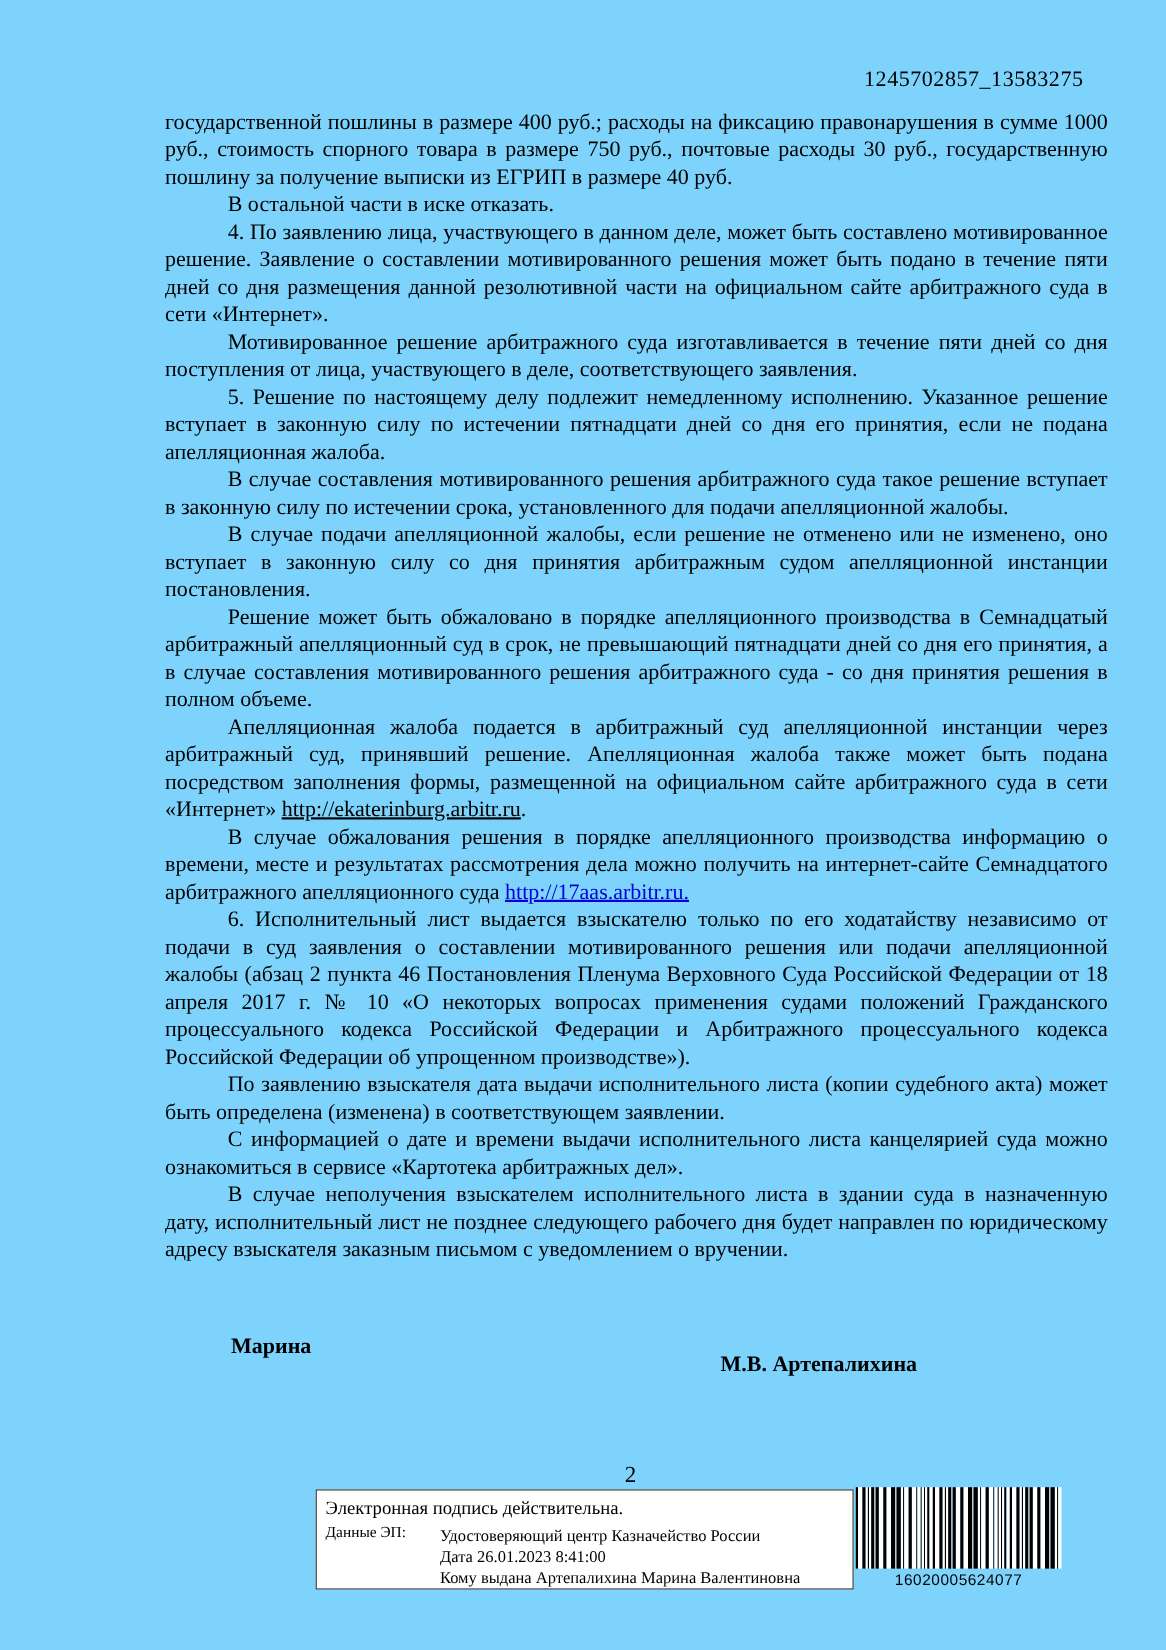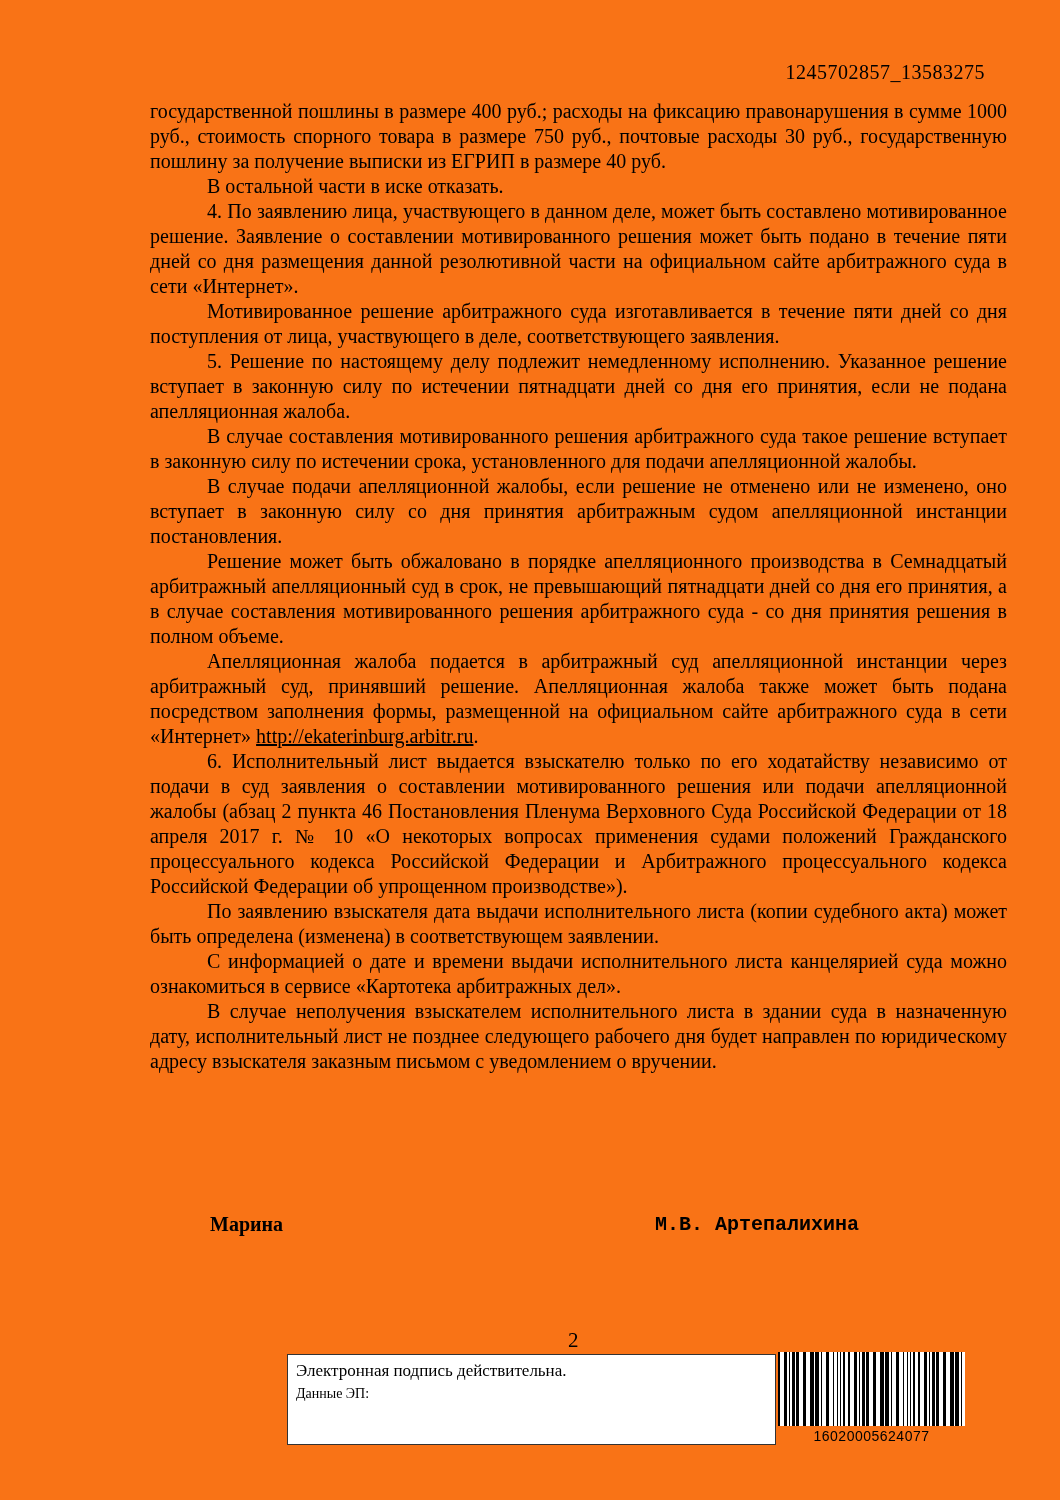--- a/index.html
+++ b/index.html
@@ -1,38 +1,38 @@
 <!DOCTYPE html>
 <html><head>
 <meta charset="utf-8">
 <style>
   html, body { margin:0; padding:0; background:#ffffff; }
   .page {
     position:relative;
     width:1060px; height:1500px;
-    background:#f97316;
+    background:#7dd3fc;
     font-family:"Liberation Serif", serif;
     color:#000000;
     overflow:hidden;
   }
   .doc-number {
     position:absolute; top:61px; right:75px;
     font-size:20px; letter-spacing:0.5px;
   }
   .text-block {
     position:absolute; left:150px; top:99px; width:857px;
     font-size:20px; line-height:25px; text-align:justify;
   }
   .text-block p { margin:0; padding:0; }
   .text-block p.indent { text-indent:57px; }
   a.link-black { color:#000000; text-decoration:underline; cursor:pointer; }
   a.link-blue  { color:#0000dd; text-decoration:underline; cursor:pointer; }
   .signature { position:absolute; top:1213px; left:150px; width:857px; height:26px; font-weight:bold; font-size:20px; }
   .sig-role { position:absolute; left:60px; top:0; }
-  .sig-name { position:absolute; left:505px; top:0;font-family:Liberation Mono, monospace; }
+  .sig-name { position:absolute; left:505px; top:16px; }
   .page-number { position:absolute; top:1328px; left:568px; font-size:21px; }
   .stamp {
     position:absolute; left:287px; top:1354px; width:489px; height:91px;
     border:1px solid #333333; background:#ffffff; box-sizing:border-box;
     padding:6px 8px 0 8px; z-index:2;
   }
   .stamp-line1 { font-size:17px; margin-bottom:5px; white-space:nowrap; }
   .stamp-row { display:flex; }
   .stamp-label { font-size:14px; width:104px; flex:none; }
   .stamp-details { font-size:15px; line-height:19px; padding-top:2px; white-space:nowrap; }
@@ -54,37 +54,43 @@
   <div class="text-block" id="text-block">
       <p><span>государственной пошлины в размере 400 руб.; расходы на фиксацию правонарушения в сумме 1000 руб., стоимость спорного товара в размере 750  руб., почтовые расходы 30 руб., государственную пошлину за получение выписки из ЕГРИП в размере 40 руб.</span></p>
       <p class="indent"><span>В остальной части в иске отказать.</span></p>
       <p class="indent"><span>4. По заявлению лица, участвующего в данном деле, может быть составлено мотивированное решение. Заявление о составлении мотивированного решения может быть подано в течение пяти дней со дня размещения данной резолютивной части на официальном сайте арбитражного суда в сети «Интернет».</span></p>
       <p class="indent"><span>Мотивированное решение арбитражного суда изготавливается в течение пяти дней со дня поступления от лица, участвующего в деле, соответствующего заявления.</span></p>
       <p class="indent"><span>5. Решение по настоящему делу подлежит немедленному исполнению. Указанное решение вступает в законную силу по истечении пятнадцати дней со дня его принятия, если не подана апелляционная жалоба.</span></p>
       <p class="indent"><span>В случае составления мотивированного решения арбитражного суда такое решение вступает в законную силу по истечении срока, установленного для подачи апелляционной жалобы.</span></p>
       <p class="indent"><span>В случае подачи апелляционной жалобы, если решение не отменено или не изменено, оно вступает в законную силу со дня принятия арбитражным судом апелляционной инстанции постановления.</span></p>
       <p class="indent"><span>Решение может быть обжаловано в порядке апелляционного производства в Семнадцатый арбитражный апелляционный суд в срок, не превышающий пятнадцати дней со дня его принятия, а в случае составления мотивированного решения арбитражного суда - со дня принятия решения в полном объеме.</span></p>
       <p class="indent"><span>Апелляционная жалоба подается в арбитражный суд апелляционной инстанции через арбитражный суд, принявший решение. Апелляционная жалоба также может быть подана посредством заполнения формы, размещенной на официальном сайте арбитражного суда в сети «Интернет» </span><a href="#" class="link-black">http://ekaterinburg.arbitr.ru</a><span>.</span></p>
+      <p class="indent"><span>В случае обжалования решения в порядке апелляционного производства информацию о времени, месте и результатах рассмотрения дела можно получить на интернет-сайте Семнадцатого арбитражного апелляционного суда </span><a href="#" class="link-blue">http://17aas.arbitr.ru.</a></p>
       <p class="indent"><span>6. Исполнительный лист выдается взыскателю только по его ходатайству независимо от подачи в суд заявления о составлении мотивированного решения или подачи апелляционной жалобы (абзац 2 пункта 46 Постановления Пленума Верховного Суда Российской Федерации от 18 апреля 2017 г. № 10 «О некоторых вопросах применения судами положений Гражданского процессуального кодекса Российской Федерации и Арбитражного процессуального кодекса Российской Федерации об упрощенном производстве»).</span></p>
       <p class="indent"><span>По заявлению взыскателя дата выдачи исполнительного листа (копии судебного акта) может быть определена (изменена) в соответствующем заявлении.</span></p>
       <p class="indent"><span>С информацией о дате и времени выдачи исполнительного листа канцелярией суда можно ознакомиться в сервисе «Картотека арбитражных дел».</span></p>
       <p class="indent"><span>В случае неполучения  взыскателем исполнительного листа в здании суда в назначенную дату, исполнительный лист не позднее следующего рабочего дня будет направлен по юридическому адресу взыскателя заказным письмом с уведомлением о вручении.</span></p>
     </div>
 
   <div class="signature">
     <span class="sig-role">Марина</span>
     <span class="sig-name">М.В. Артепалихина</span>
   </div>
 
   <div class="page-number">2</div>
 
   <div class="stamp">
     <div class="stamp-line1">Электронная подпись действительна.</div>
     <div class="stamp-row">
       <div class="stamp-label">Данные ЭП:</div>
+      <div class="stamp-details" id="stamp-details">
+          <div>Удостоверяющий центр Казначейство России</div>
+          <div>Дата 26.01.2023 8:41:00</div>
+          <div>Кому выдана Артепалихина Марина Валентиновна</div>
+        </div>
     </div>
   </div>
 
   <div class="barcode-wrap">
     <div class="bars" id="barcode-bars">
         <div style="width: 2px; background: rgb(0, 0, 0);"></div>
         <div style="width: 4px; background: rgb(255, 255, 255);"></div>
         <div style="width: 3px; background: rgb(0, 0, 0);"></div>
         <div style="width: 2px; background: rgb(255, 255, 255);"></div>
         <div style="width: 1px; background: rgb(0, 0, 0);"></div>

